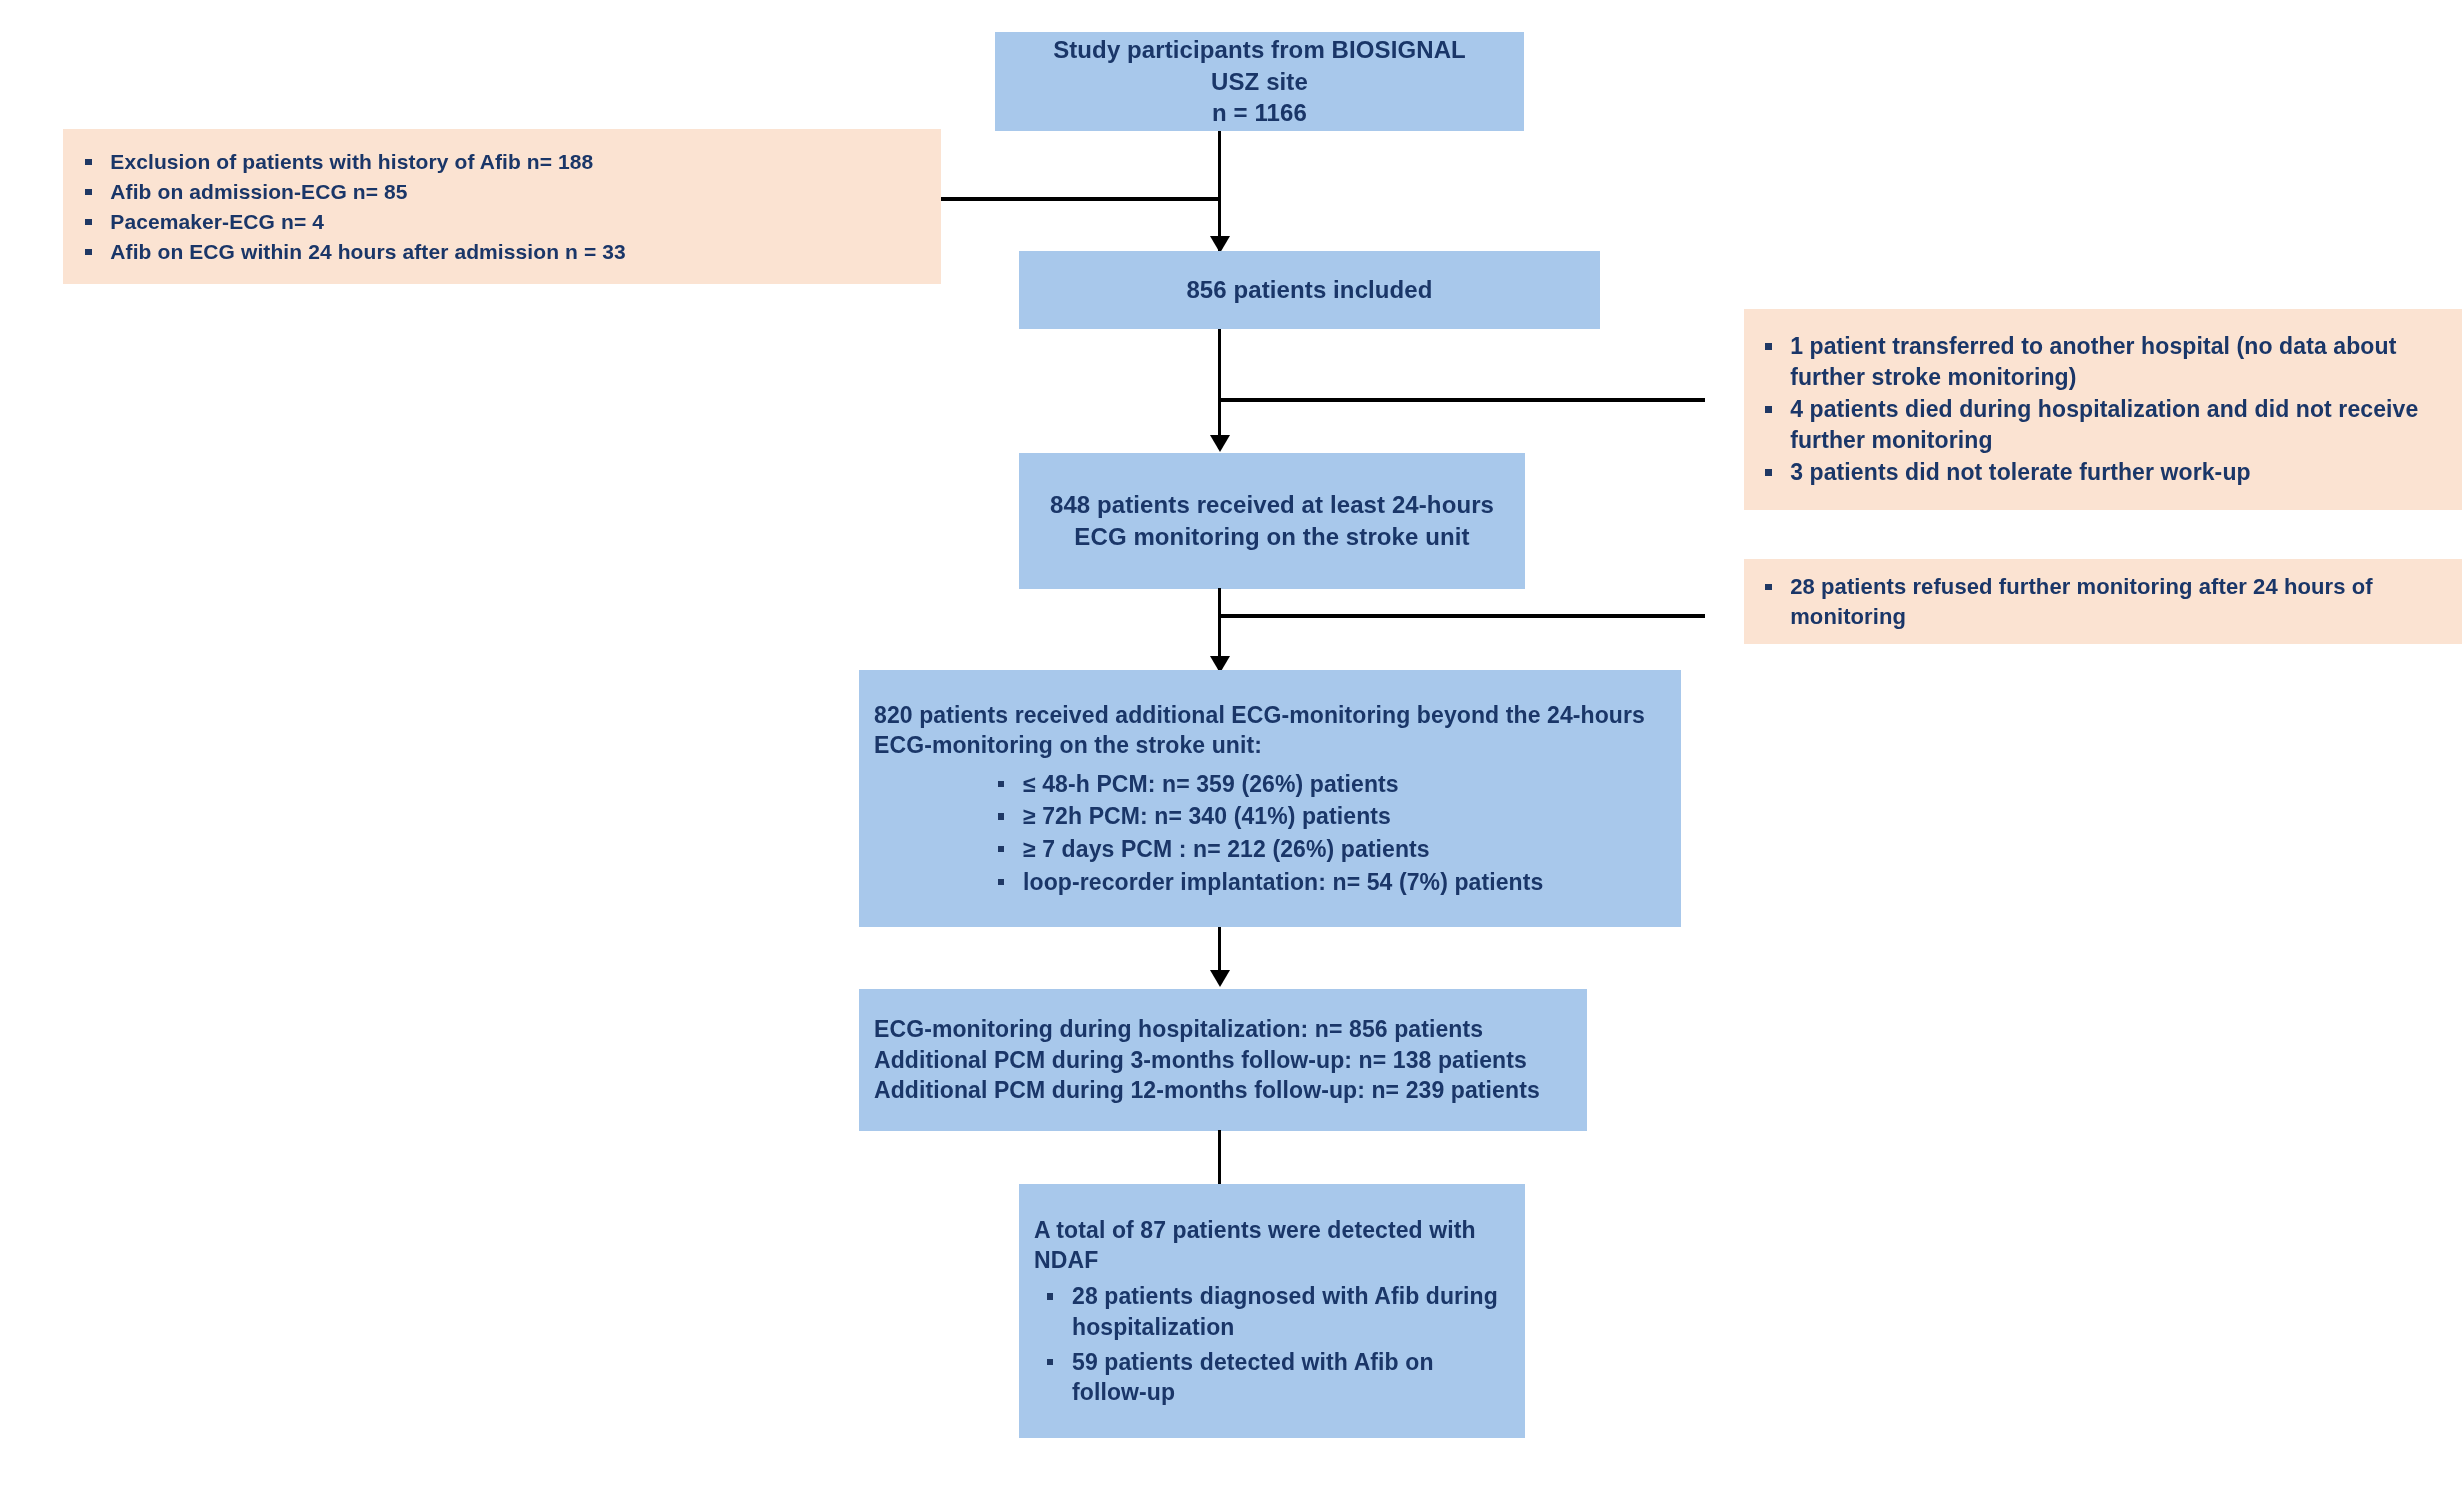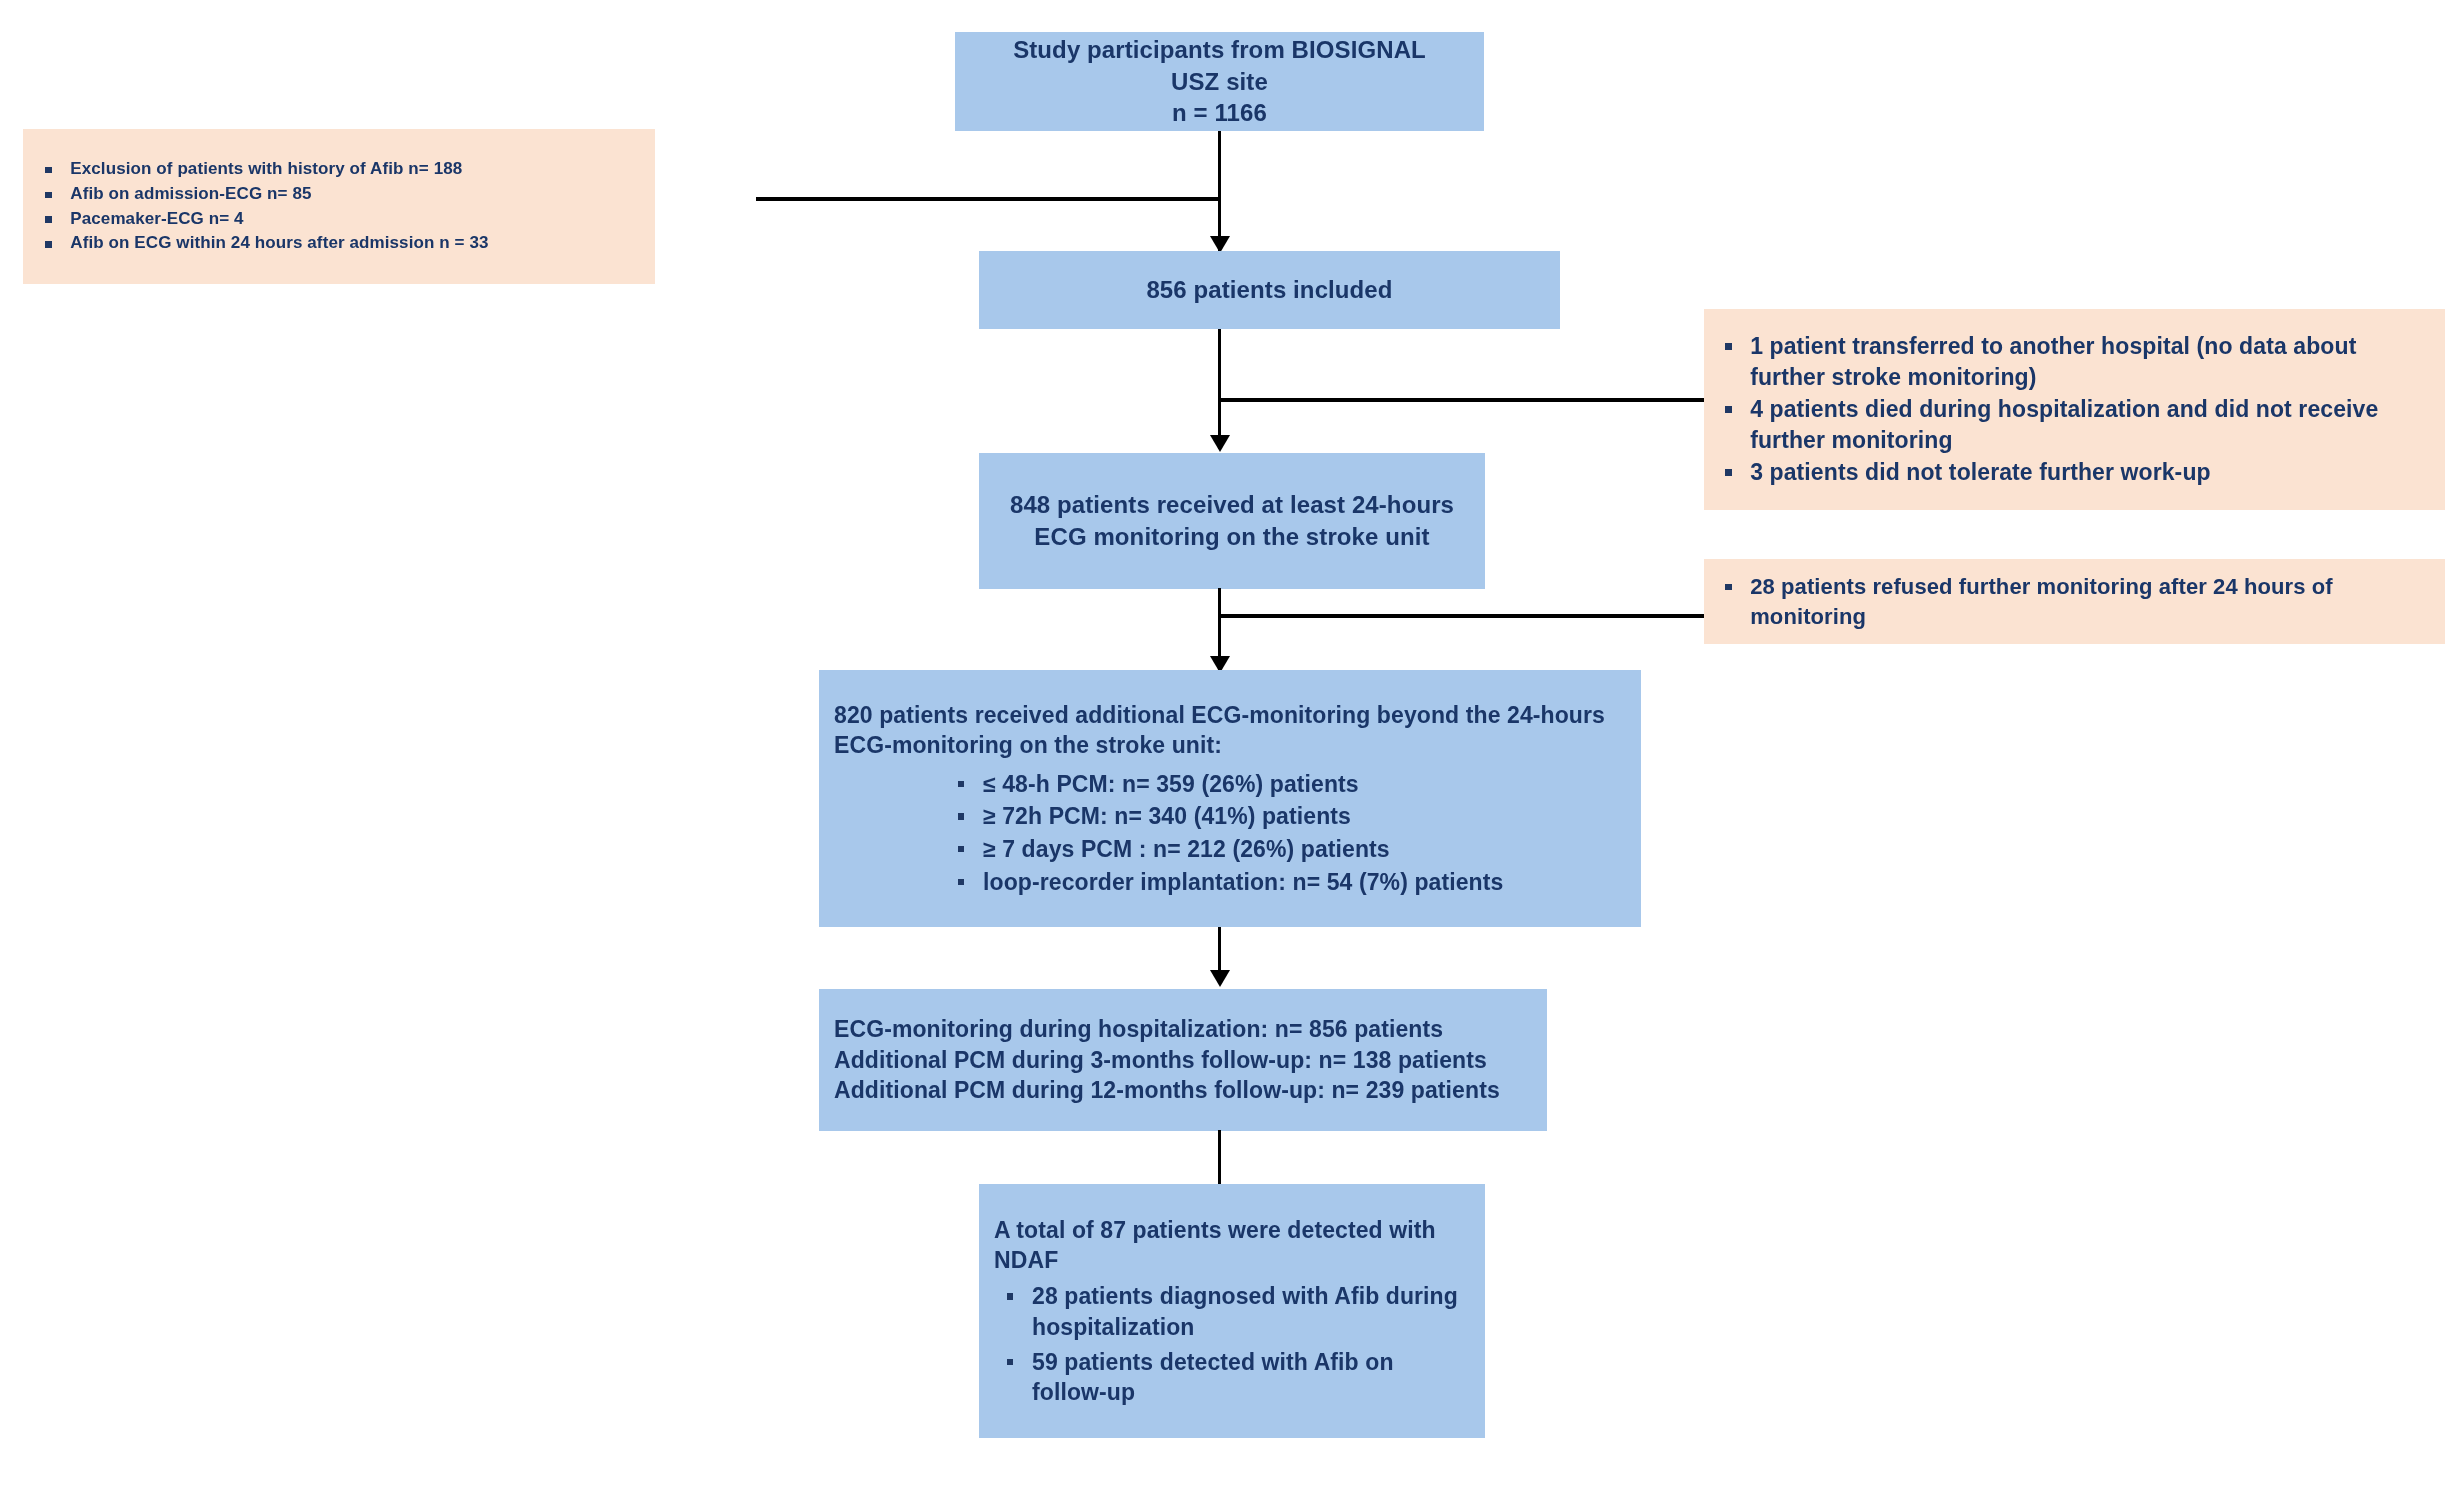--- a/index.html
+++ b/index.html
@@ -20,20 +20,21 @@
     overflow: hidden;
   }
 
   
   .node {
     position: absolute;
     color: #1a3668;
     font-weight: bold;
     line-height: 1.32;
     letter-spacing: 0.1px;
+    margin-left: 40px;
   }
   .node-blue {
     background-color: #a8c8eb;
   }
   .node-peach {
     background-color: #fbe3d2;
   }
   .node-inner {
     width: 100%;
     height: 100%;
@@ -96,21 +97,21 @@
       <div>Study participants from BIOSIGNAL</div>
       <div>USZ site</div>
       <div>n = 1166</div>
     </div>
   </div>
 
   <div class="vline" style="left:1218px; top:131px; height:120px;"></div>
   <div class="hline" style="left:756px; top:197px; width:464px;"></div>
   <div class="arrowhead" style="left:1210px; top:236px;"></div>
 
-  <div class="node node-peach left" style="left:23px; top:129px; width:632px; height:155px; font-size:17px; padding:13px 9.3px;">
+  <div class="node node-peach left" style="left:23px; top:129px; width:878px; height:155px; font-size:21px; padding:13px 9.3px;">
     <div class="node-inner">
       <ul class="bullets">
         <li>Exclusion of patients with history of Afib n= 188</li>
         <li>Afib on admission-ECG n= 85</li>
         <li>Pacemaker-ECG n= 4</li>
         <li>Afib on ECG within 24 hours after admission n = 33</li>
       </ul>
     </div>
   </div>
 

